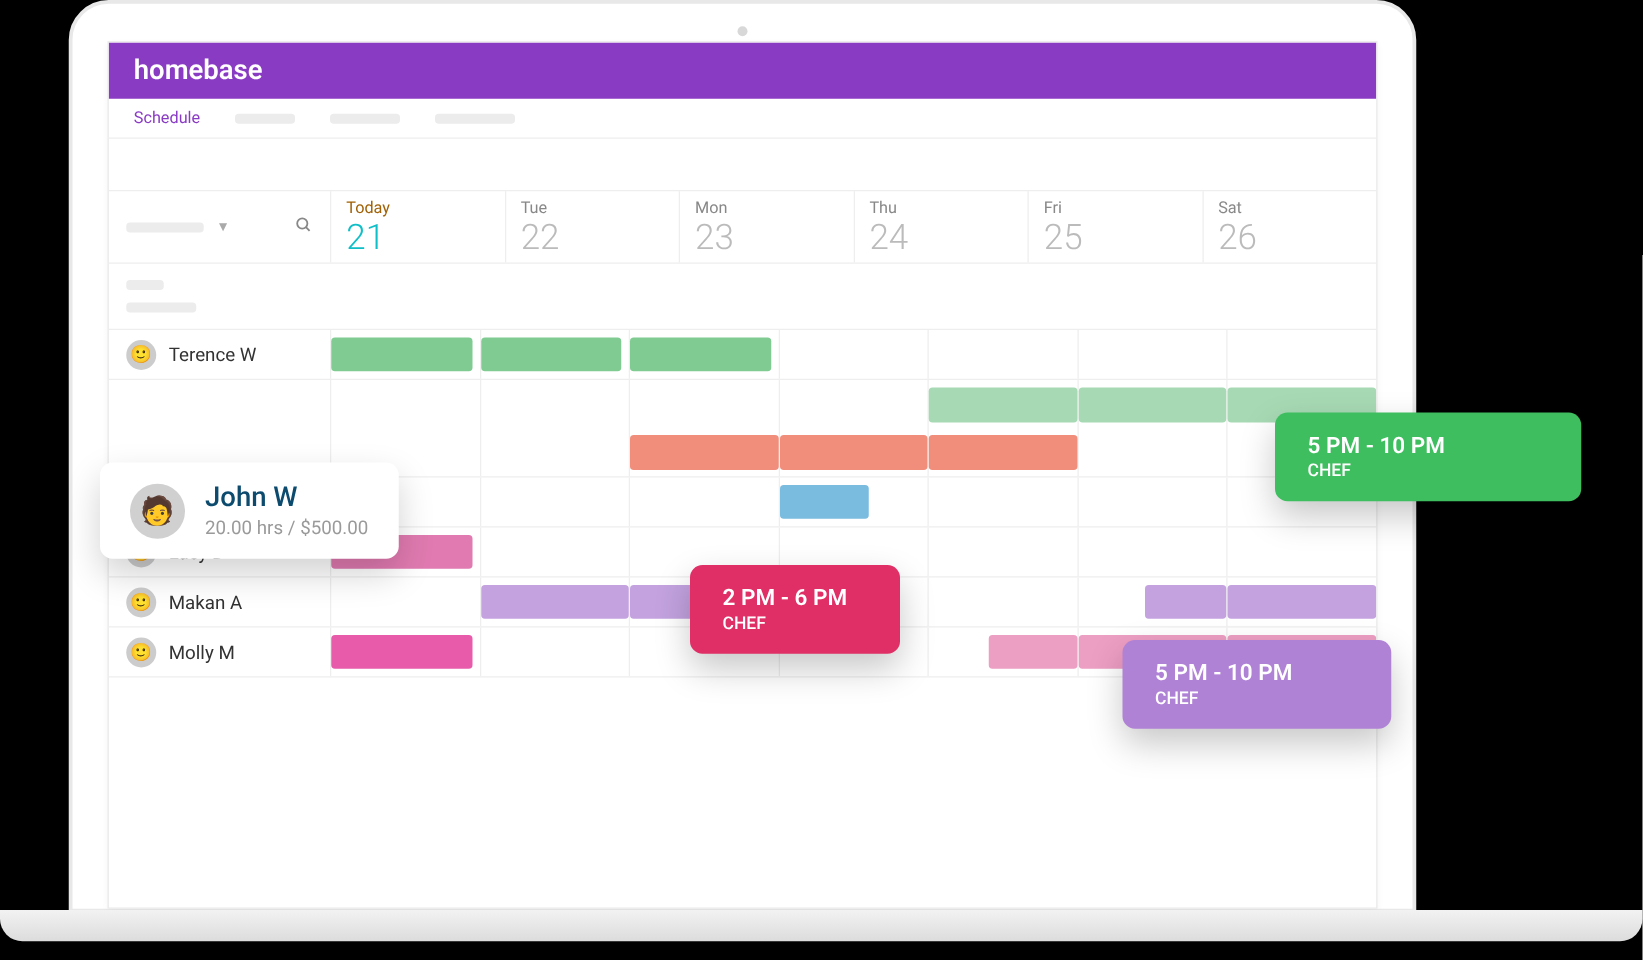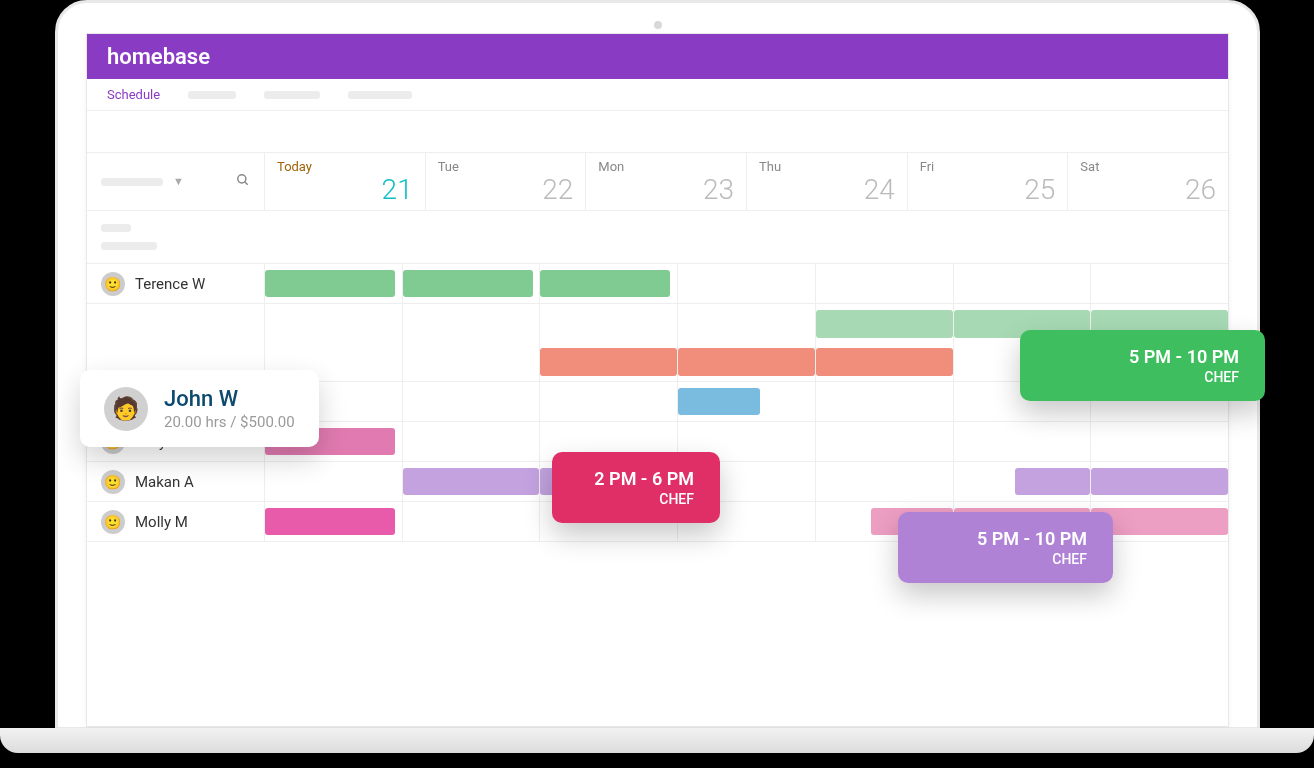--- a/index.html
+++ b/index.html
@@ -8,21 +8,21 @@
       background: #000;
       width: 1314px;
       height: 768px;
       position: relative;
       overflow: hidden;
     }
     .laptop {
       position: absolute;
       left: 55px;
       top: 0;
-      width: 1205px;
+      width: 1078px;
       height: 730px;
       background: #fff;
       border-radius: 32px 32px 0 0;
       border: 3px solid #e8e8e8;
       padding: 30px 28px 0 28px;
     }
     .laptop-base {
       position: absolute;
       left: 0;
       bottom: 15px;
@@ -81,21 +81,21 @@
     .search-icon { color: #888; font-size: 14px; cursor: pointer; }
     .col {
       flex: 1;
       border-right: 1px solid #eee;
       padding: 6px 12px 4px 12px;
       min-width: 0;
     }
     .col:last-child { border-right: none; }
     .day-label { font-size: 13px; color: #888; }
     .day-label.today { color: #a16207; }
-    .day-num { font-size: 28px; color: #bbb; font-weight: 300; line-height: 1.15; text-align: right; }
+    .day-num { font-size: 28px; color: #bbb; font-weight: 300; line-height: 1.15; }
     .day-num.today { color: #0fbfc7; }
     .summary-rows { padding: 8px 14px; border-bottom: 1px solid #eee; }
     .sk-row { display:flex; align-items:center; height:18px; }
     .employee-row {
       display: flex;
       border-bottom: 1px solid #eee;
       height: 40px;
     }
     .emp-cell {
       width: 178px;
@@ -139,21 +139,21 @@
     .c-magenta { background: #e85bab; }
     .c-rose    { background: #ed9ec3; }
     .tall-row { height: 78px; }
 
     
     .card {
       position: absolute;
       border-radius: 10px;
       box-shadow: 0 12px 28px rgba(0,0,0,0.22);
       padding: 16px 26px;
-      text-align: right;
+      text-align: left;
       color: #fff;
       font-weight: 600;
       z-index: 20;
     }
     .card .time { font-size: 18px; }
     .card .role { font-size: 14px; font-weight: 500; margin-top: 2px; }
     .card-green  { background: #3ebe5f; }
     .card-red    { background: #df2f66; }
     .card-purple { background: #b082d6; }
 

